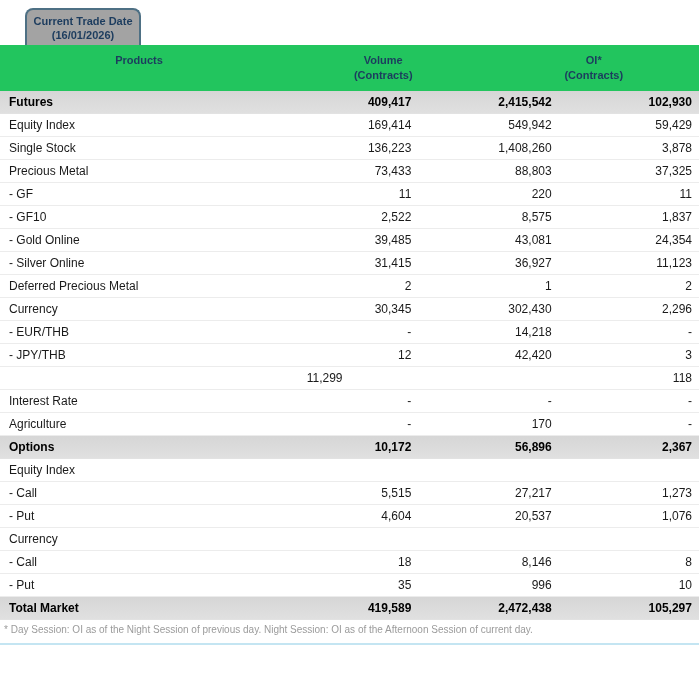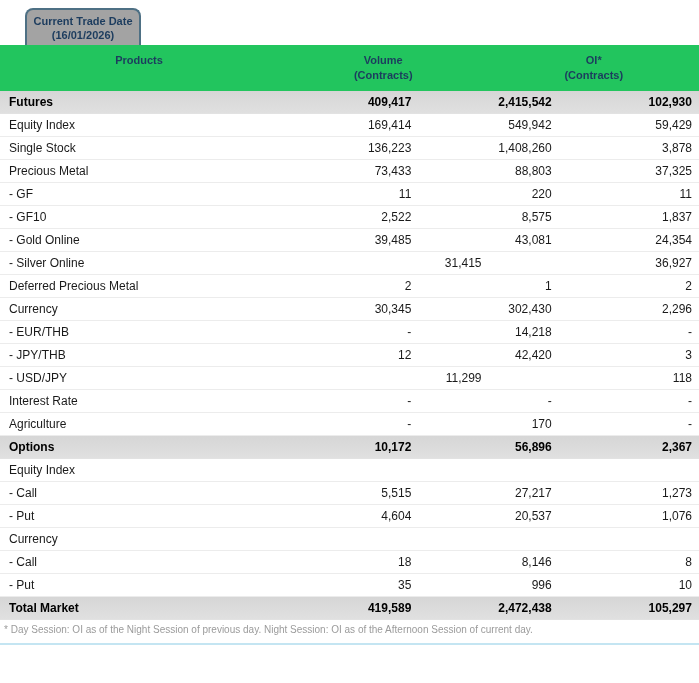--- a/index.html
+++ b/index.html
@@ -137,20 +137,21 @@
       <div class="row">
         <div class="cell cell-product">- Gold Online</div>
         <div class="cell cell-num">39,485</div>
         <div class="cell cell-num">43,081</div>
         <div class="cell cell-num">24,354</div>
       </div>
       <div class="row">
         <div class="cell cell-product">- Silver Online</div>
         <div class="cell cell-num">31,415</div>
         <div class="cell cell-num">36,927</div>
+        <div class="cell cell-num">11,123</div>
       </div>
       <div class="row">
         <div class="cell cell-product">Deferred Precious Metal</div>
         <div class="cell cell-num">2</div>
         <div class="cell cell-num">1</div>
         <div class="cell cell-num">2</div>
       </div>
       <div class="row">
         <div class="cell cell-product">Currency</div>
         <div class="cell cell-num">30,345</div>
@@ -163,21 +164,20 @@
         <div class="cell cell-num">14,218</div>
         <div class="cell cell-num">-</div>
       </div>
       <div class="row">
         <div class="cell cell-product">- JPY/THB</div>
         <div class="cell cell-num">12</div>
         <div class="cell cell-num">42,420</div>
         <div class="cell cell-num">3</div>
       </div>
       <div class="row">
-        <div class="cell cell-product">- USD/JPY</div>
         <div class="cell cell-num">11,299</div>
         <div class="cell cell-num">118</div>
       </div>
       <div class="row">
         <div class="cell cell-product">Interest Rate</div>
         <div class="cell cell-num">-</div>
         <div class="cell cell-num">-</div>
         <div class="cell cell-num">-</div>
       </div>
       <div class="row">

